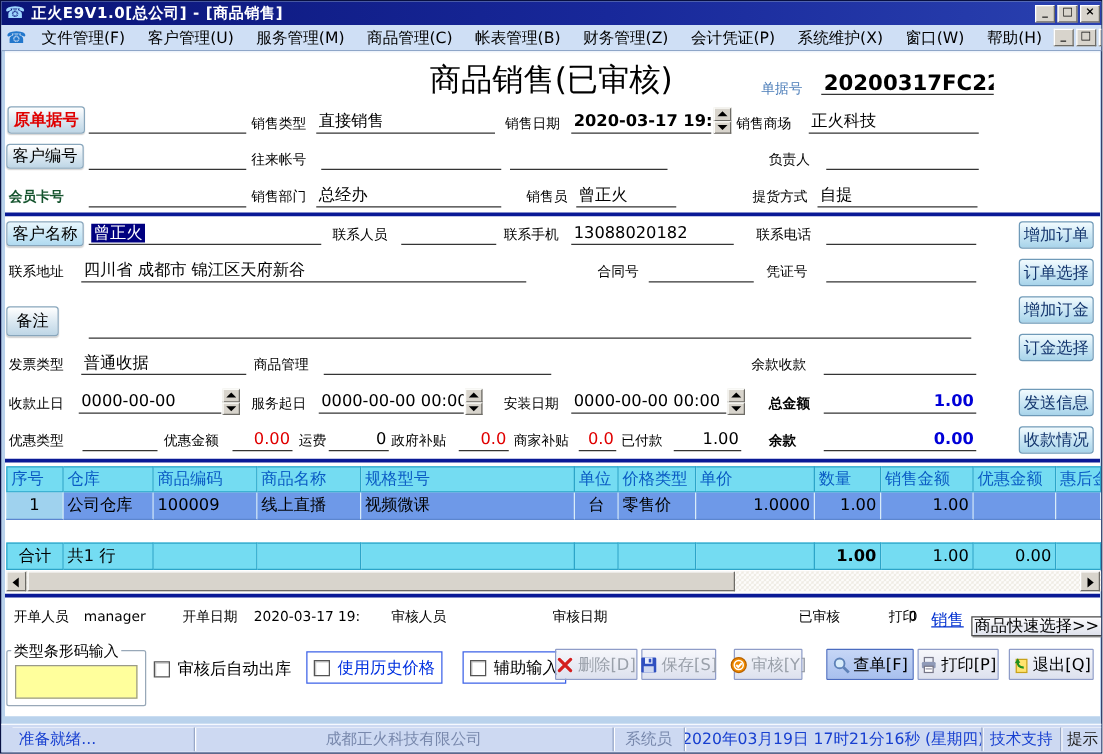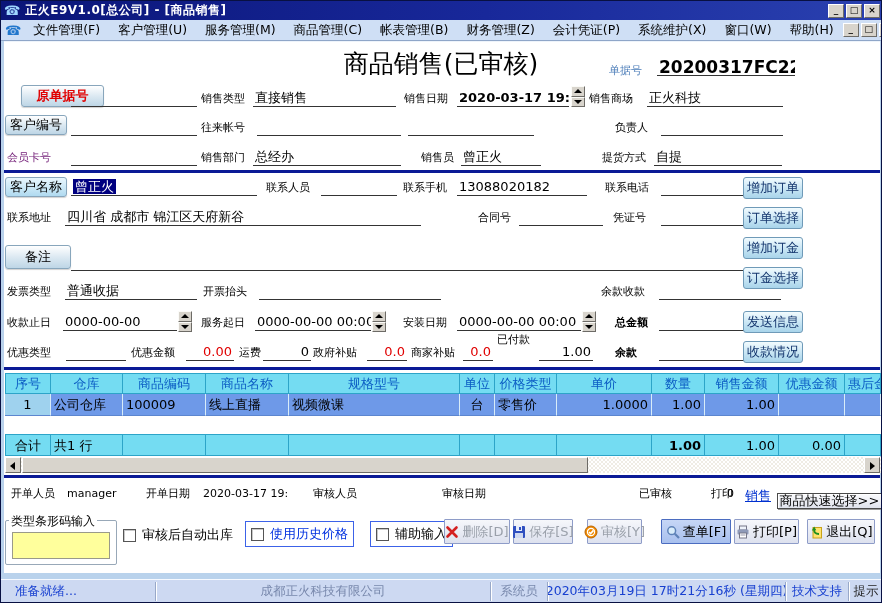--- a/index.html
+++ b/index.html
@@ -15,50 +15,50 @@
   .wbtn{width:16px;height:14px;background:#d8d4cc;border:1px solid;border-color:#fff #6d6b66 #6d6b66 #fff;
     font-size:9px;line-height:11px;text-align:center;color:#000;font-weight:bold;cursor:default}
   
   .menubar{position:absolute;left:0;top:19px;width:882px;height:21px;background:#cfdff5;
     display:flex;align-items:center;padding:0 4px;border-bottom:1px solid #8fa6c8}
   .micon{color:#2277cc;font-size:13px;margin-right:3px}
   .mitem{font-size:12.5px;color:#000;padding:2px 9px;white-space:nowrap}
   .client{position:absolute;left:3px;top:40px;width:876px;height:532px;background:#fff;border-top:1px solid #eef4fb}
   .lbl{position:absolute;font-size:11px;height:18px;line-height:18px;color:#000;white-space:nowrap}
   .b{font-weight:bold}
-  .lblblue{color:#701a75;font-weight:normal}
+  .lblblue{color:#14532d;font-weight:bold}
   .doclbl{color:#4a7cb8}
   .fld{position:absolute;height:18px;line-height:18px;font-size:13px;color:#000;
     border-bottom:1px solid #343434;white-space:nowrap;overflow:hidden;padding:0 2px}
   .r{text-align:right}
   .red{color:#e00000}
   .bluev{color:#0000d8;font-weight:bold}
   .selval{background:#000080;color:#fff;padding:0 2px}
   .formtitle{position:absolute;font-size:25px;color:#000;text-align:center;white-space:nowrap}
   
   .fbtn{position:absolute;border:1px solid #88a6bc;border-radius:3px;font-size:13px;color:#000;
     background:linear-gradient(#ffffff,#dce9f2 50%,#bed6e6);display:flex;align-items:center;justify-content:center;
     box-shadow:0 1px 1px rgba(0,0,0,.18);cursor:default;white-space:nowrap}
   .fbtn.redt{color:#e00000;font-weight:bold}
   .fbtn.bluebg{background:linear-gradient(#e8f6fd,#cde9f7 50%,#b0daf0)}
-  .sbtn{position:absolute;left:742px;width:60px;height:22px;border:1px solid #6f9ab8;border-radius:3px;
+  .sbtn{position:absolute;left:814px;width:60px;height:22px;border:1px solid #6f9ab8;border-radius:3px;
     background:linear-gradient(#f2fbfe,#cfe9f6 45%,#a8d4ea);color:#14366e;font-size:13px;
     display:flex;align-items:center;justify-content:center;white-space:nowrap;cursor:default}
   
   .spin{position:absolute;width:14px;height:21px;display:flex;flex-direction:column}
   .sp{flex:1;background:#d8d4cc;border:1px solid;border-color:#fbfbf8 #6d6b66 #6d6b66 #fbfbf8;position:relative}
   .sp::after{content:"";position:absolute;left:2px;border-left:4px solid transparent;border-right:4px solid transparent}
   .sp.u::after{top:2px;border-bottom:4px solid #000}
   .sp.d::after{top:2px;border-top:4px solid #000}
   .divider{position:absolute;left:3px;width:876px;height:3px;background:#0a1a96}
   
   .grid{position:absolute;left:4px;top:372px;width:876px;font-size:13px}
   .g-row{display:flex}
   .g-cell{flex:none;overflow:hidden;white-space:nowrap;padding:0 3px}
-  .g-head .g-cell{height:21px;line-height:20px;background:#74dcf2;color:#0b5cc4;text-align:center;
+  .g-head .g-cell{height:21px;line-height:20px;background:#74dcf2;color:#0b5cc4;
     border:1px solid #2da4c8;border-left:none}
   .g-head .g-cell:first-child{border-left:1px solid #2da4c8}
   .g-sel .g-cell{height:22px;line-height:22px;background:#6e99e8;color:#000;
     border-right:1px solid #d8ecf8;border-bottom:1px solid #5c86cf}
   .g-sel .g-cell.idx{background:#9fd2ee;text-align:center}
   .g-gap{height:18px;background:#fff}
   .g-total .g-cell{height:22px;line-height:21px;background:#74dcf2;color:#000;border:1px solid #2da4c8;border-left:none}
   .g-total .g-cell:first-child{border-left:1px solid #2da4c8}
   .ctr{text-align:center}
   
@@ -129,21 +129,21 @@
       <span class="wbtn">×</span>
     </span>
   </div>
 
   <div class="client"></div>
 
   <div class="formtitle" style="left:290px;top:46px;width:300px">商品销售(已审核)</div>
   <span class="lbl doclbl" style="left:608px;top:61px">单据号</span>
   <span class="fld b" style="left:656px;top:57px;width:138px;font-size:17px">20200317FC222</span>
 
-  <div class="fbtn redt" style="left:20px;top:84px;width:83px;height:22px">原单据号</div>
+  <div class="fbtn redt" style="left:5px;top:84px;width:62px;height:22px">原单据号</div>
   <span class="fld" style="left:70px;top:88px;width:126px"></span>
   <span class="lbl" style="left:200px;top:89px">销售类型</span>
   <span class="fld" style="left:252px;top:88px;width:143px">直接销售</span>
   <span class="lbl" style="left:403px;top:89px">销售日期</span>
   <span class="fld b" style="left:456px;top:88px;width:112px">2020-03-17 19:57</span>
   <span class="spin" style="left:570px;top:85px">
       <span class="sp u"></span>
       <span class="sp d"></span>
     </span>
   <span class="lbl" style="left:588px;top:89px">销售商场</span>
@@ -179,27 +179,27 @@
   <div class="sbtn" style="top:176px">增加订单</div>
 
   <span class="lbl" style="left:6px;top:208px">联系地址</span>
   <span class="fld" style="left:64px;top:207px;width:356px">四川省 成都市 锦江区天府新谷</span>
   <span class="lbl" style="left:477px;top:208px">合同号</span>
   <span class="fld" style="left:518px;top:207px;width:84px"></span>
   <span class="lbl" style="left:612px;top:208px">凭证号</span>
   <span class="fld" style="left:660px;top:207px;width:120px"></span>
   <div class="sbtn" style="top:206px">订单选择</div>
 
-  <div class="fbtn" style="left:4px;top:244px;width:66px;height:24px">备注</div>
+  <div class="fbtn" style="left:4px;top:244px;width:42px;height:24px">备注</div>
   <span class="fld" style="left:70px;top:252px;width:706px"></span>
   <div class="sbtn" style="top:236px">增加订金</div>
 
   <span class="lbl" style="left:6px;top:282px">发票类型</span>
   <span class="fld" style="left:64px;top:281px;width:132px">普通收据</span>
-  <span class="lbl" style="left:202px;top:282px">开票抬头</span>
+  <span class="lbl" style="left:202px;top:282px">商品管理</span>
   <span class="fld" style="left:258px;top:281px;width:182px"></span>
   <span class="lbl" style="left:600px;top:282px">余款收款</span>
   <span class="fld" style="left:658px;top:281px;width:122px"></span>
   <div class="sbtn" style="top:266px">订金选择</div>
 
   <span class="lbl" style="left:6px;top:313px">收款止日</span>
   <span class="fld" style="left:62px;top:312px;width:114px">0000-00-00</span>
   <span class="spin" style="left:177px;top:310px">
       <span class="sp u"></span>
       <span class="sp d"></span>
@@ -223,21 +223,21 @@
   <span class="lbl" style="left:6px;top:343px">优惠类型</span>
   <span class="fld" style="left:65px;top:342px;width:60px"></span>
   <span class="lbl" style="left:130px;top:343px">优惠金额</span>
   <span class="fld red r" style="left:185px;top:342px;width:48px">0.00</span>
   <span class="lbl" style="left:238px;top:343px">运费</span>
   <span class="fld r" style="left:262px;top:342px;width:48px">0</span>
   <span class="lbl" style="left:312px;top:343px">政府补贴</span>
   <span class="fld red r" style="left:366px;top:342px;width:40px">0.0</span>
   <span class="lbl" style="left:410px;top:343px">商家补贴</span>
   <span class="fld red r" style="left:462px;top:342px;width:30px">0.0</span>
-  <span class="lbl" style="left:496px;top:330px">已付款</span>
+  <span class="lbl" style="left:496px;top:343px">已付款</span>
   <span class="fld r" style="left:538px;top:342px;width:54px">1.00</span>
   <span class="lbl b" style="left:614px;top:343px">余款</span>
   <span class="fld bluev r" style="left:658px;top:342px;width:122px">0.00</span>
   <div class="sbtn" style="top:340px">收款情况</div>
 
   <div class="divider" style="top:366px"></div>
 
   <div class="grid">
     <div class="g-row g-head">
       <div class="g-cell" style="width:46px">序号</div>

